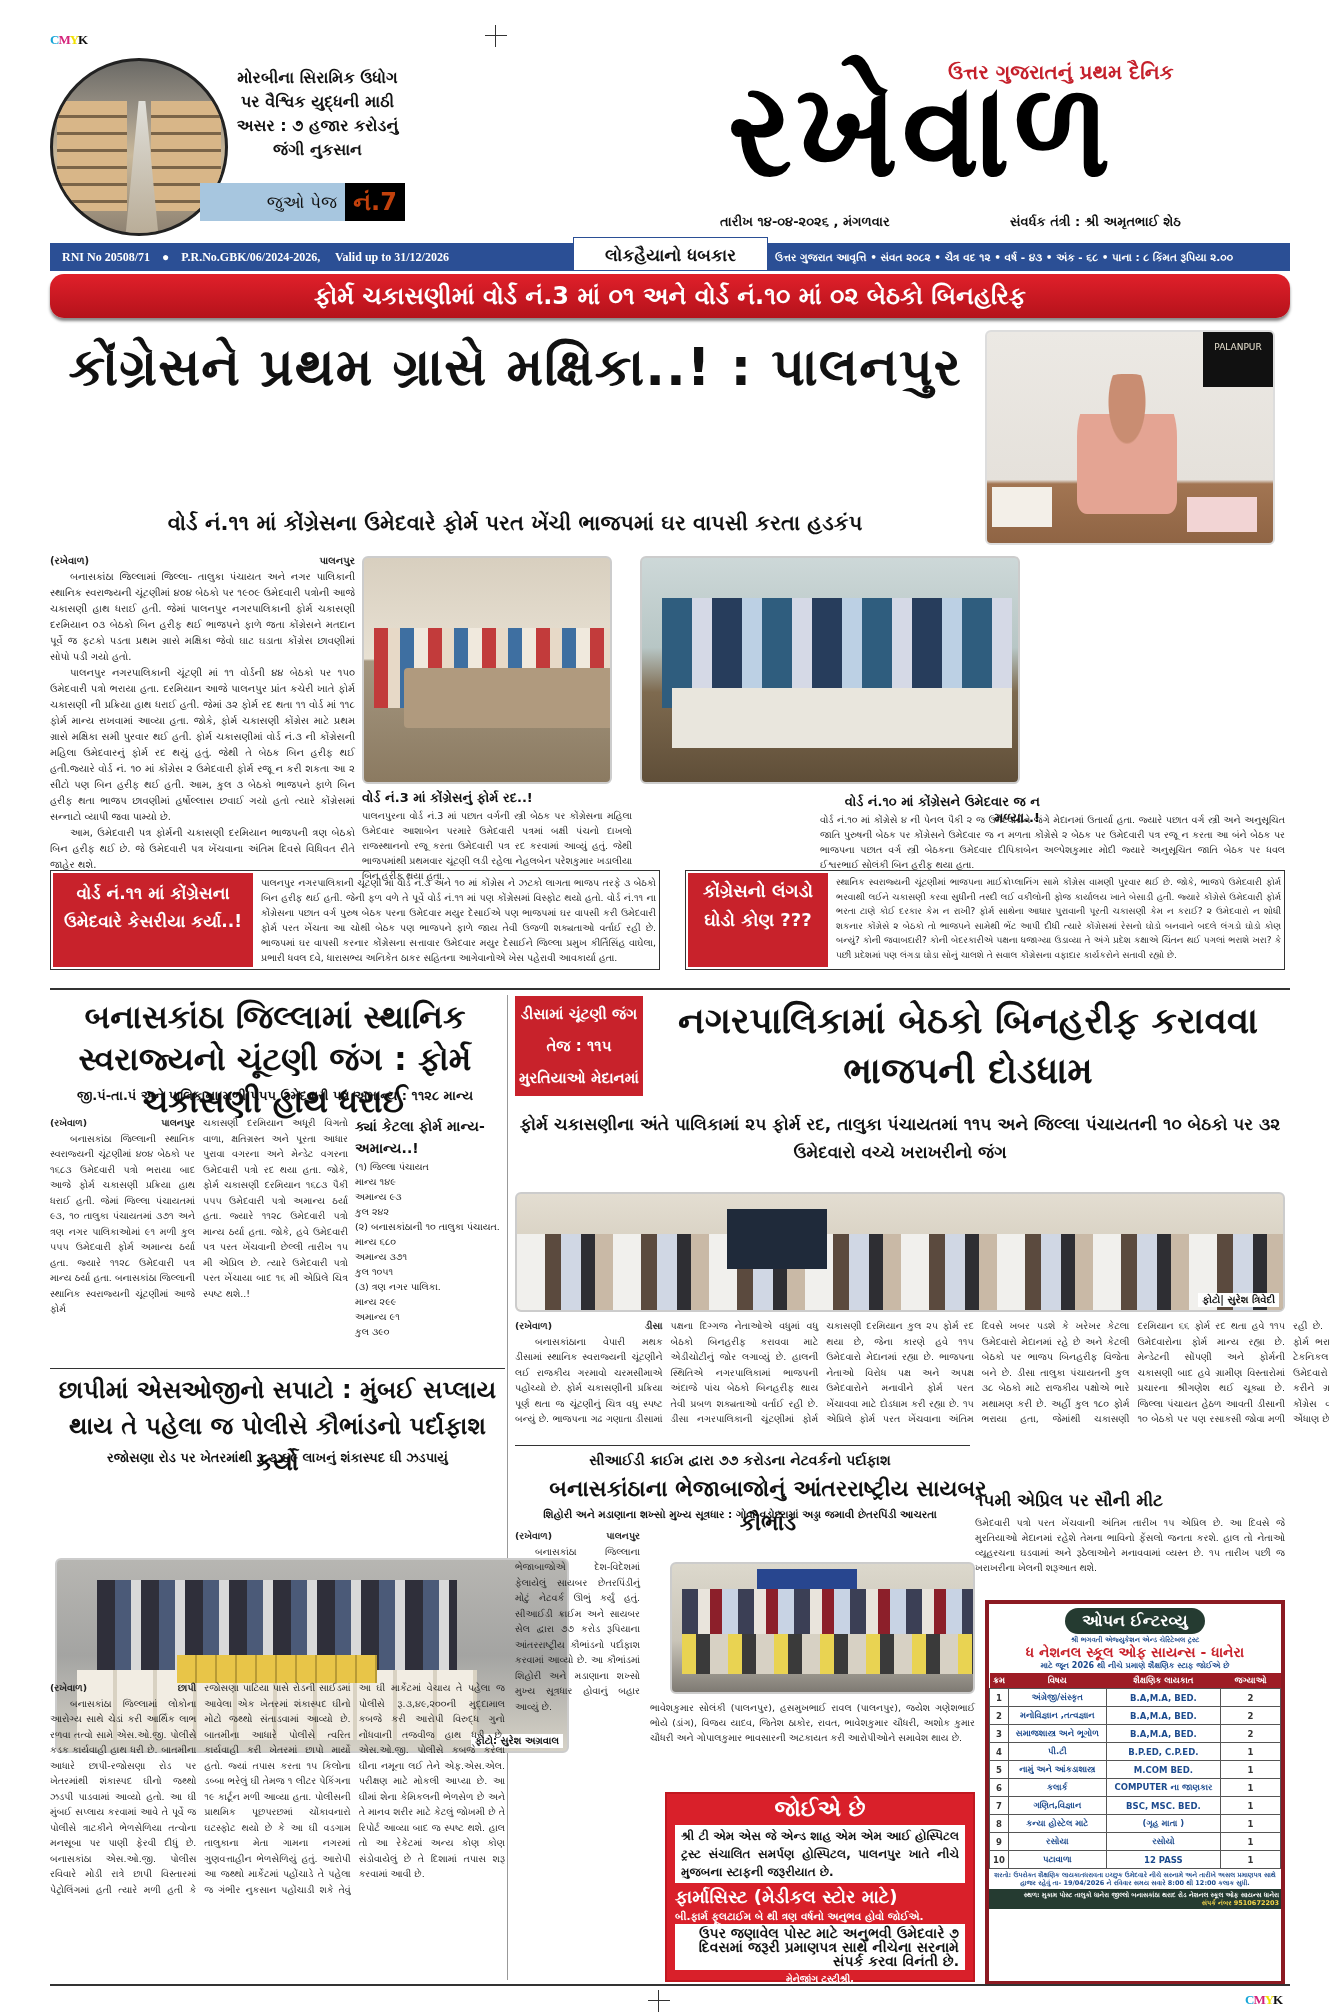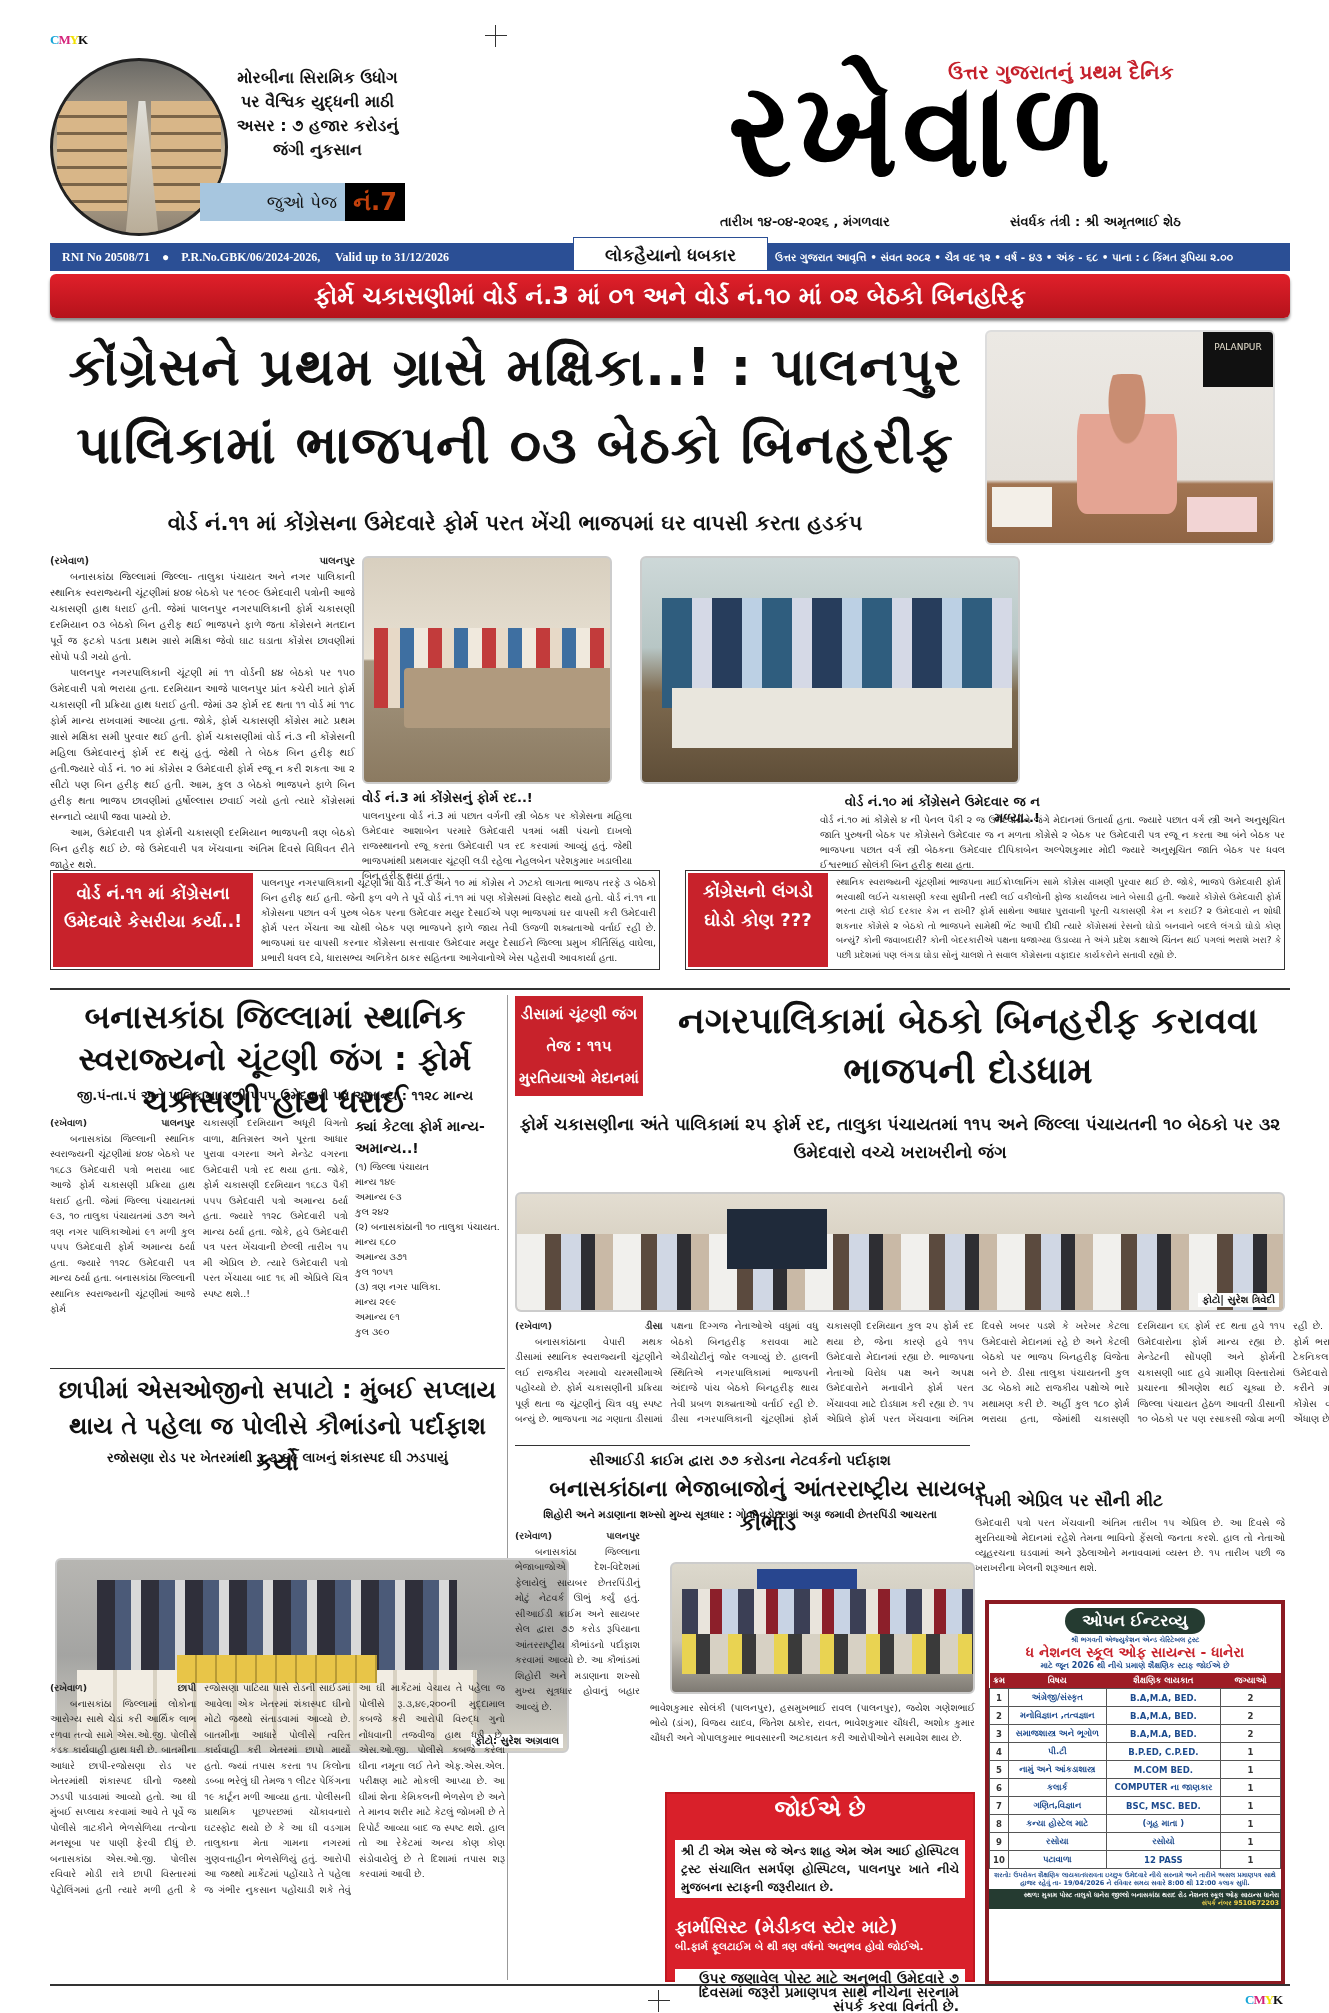--- a/index.html
+++ b/index.html
@@ -19,21 +19,21 @@
 .teaser-see{left:200px;top:183px;width:145px;height:38px;background:#a7c6df;text-align:right;padding-right:8px;font-size:17px;line-height:38px}
 .teaser-page{left:345px;top:183px;width:60px;height:38px;background:#000;color:#c2410c;font-size:24px;font-weight:bold;text-align:center;line-height:38px}
 .masthead{left:728px;top:58px;width:570px;height:145px;font-family:"DejaVu Sans",sans-serif;font-weight:900;font-size:124px;letter-spacing:4px;line-height:145px;color:#000;transform:scaleY(1.05)}
 .tagline{left:948px;top:60px;font-size:20px;font-weight:bold;color:#c5202b}
 .dateline{left:720px;top:214px;font-size:13px;font-weight:bold}
 .editor{left:1010px;top:214px;font-size:13px;font-weight:bold}
 .bluebar{left:50px;top:243px;width:1240px;height:28px;background:#2b4f95;color:#fff}
 .bluebar .left{position:absolute;left:12px;top:0;line-height:28px;font-family:"Liberation Serif",serif;font-size:12px;font-weight:bold}
 .bluebar .mid{position:absolute;left:523px;top:-6px;width:195px;height:34px;background:#fff;color:#111;font-size:17px;font-weight:bold;text-align:center;line-height:34px;border:1px solid #2b4f95}
 .bluebar .right{position:absolute;left:725px;top:0;line-height:28px;font-size:10.5px;font-weight:bold;white-space:nowrap}
-.redbanner{left:50px;top:274px;width:1240px;height:44px;background:linear-gradient(180deg,#e0202a,#b5121b);border-radius:6px;color:#fff;font-size:24px;font-weight:bold;text-align:center;line-height:44px;box-shadow:0 3px 3px #888}
+.redbanner{left:50px;top:274px;width:1240px;height:44px;background:linear-gradient(180deg,#e0202a,#b5121b);border-radius:14px;color:#fff;font-size:24px;font-weight:bold;text-align:center;line-height:44px;box-shadow:0 3px 3px #888}
 .mainhead{left:50px;top:328px;width:930px;font-size:52px;font-weight:bold;line-height:78px;text-align:center;letter-spacing:1px}
 .mainsub{left:50px;top:508px;width:930px;font-size:21px;font-weight:bold;text-align:center;line-height:30px}
 .officer{left:985px;top:330px;width:290px;height:215px;border-radius:6px;border:2px solid #ddd;background:linear-gradient(180deg,#ece9e4 0%,#e5e1db 70%,#a27552 72%,#8f6444 100%);overflow:hidden}
 .officer .sign{position:absolute;right:0;top:0;width:70px;height:55px;background:#111;color:#e8e2cf;font-size:9px;text-align:center;line-height:30px}
 .officer .person{position:absolute;left:90px;top:42px;width:100px;height:140px;background:radial-gradient(ellipse at 50% 20%,#c98d72 0 18px,transparent 19px),linear-gradient(180deg,transparent 0 40px,#e4a493 40px);border-radius:45% 45% 10% 10%}
 .officer .papers{position:absolute;left:5px;top:155px;width:60px;height:40px;background:#f3efe8}
 .officer .papers2{position:absolute;left:200px;top:165px;width:70px;height:35px;background:#f2d4d4}
 .col-text{font-size:10px;line-height:16px;text-align:justify;color:#222}
 .col-text .dateline-line{display:flex;justify-content:space-between;font-weight:bold}
 .col-text p{text-indent:20px}
@@ -55,21 +55,21 @@
 .photo-credit{position:absolute;right:4px;bottom:3px;background:#fff;font-size:10px;font-weight:bold;padding:1px 4px}
 .ph-seized{background:linear-gradient(180deg,#b7b6b2 0%,#a4a4a2 50%,#d6d2c7 100%)}
 .ph-seized .men{position:absolute;left:40px;top:20px;width:360px;height:90px;background:repeating-linear-gradient(90deg,#2f2f3a 0 18px,#4b5a78 18px 34px,#d9d9d9 34px 44px)}
 .ph-seized .boxes{position:absolute;left:20px;top:110px;width:400px;height:70px;background:repeating-linear-gradient(90deg,#f2ede3 0 36px,#d9d2c2 36px 40px),#e4cc6a}
 .ph-seized .tins{position:absolute;left:120px;top:95px;width:200px;height:28px;background:repeating-linear-gradient(90deg,#e8c548 0 18px,#b89b35 18px 20px)}
 .ph-cyber{background:linear-gradient(180deg,#dcd8cc 0%,#c9c4b8 60%,#7e7a73 100%)}
 .ph-cyber .banner{position:absolute;left:85px;top:5px;width:100px;height:22px;background:#28468f}
 .ph-cyber .row1{position:absolute;left:10px;top:25px;width:300px;height:45px;background:repeating-linear-gradient(90deg,#3b3f55 0 16px,#e9e4dc 16px 28px,#8c1f2a 28px 40px,#c8d3e4 40px 56px)}
 .ph-cyber .row2{position:absolute;left:10px;top:70px;width:300px;height:40px;background:repeating-linear-gradient(90deg,#e9d352 0 14px,#3a3a3a 14px 28px,#d7d1c4 28px 46px)}
 .ad1{background:#d9202a;color:#fff;border:2px solid #c01820}
-.ad1 .white{background:#fff;color:#111;margin:16px 8px;padding:2px 6px;font-size:12px;font-weight:bold;line-height:18px;text-align:justify}
+.ad1 .white{background:#fff;color:#111;margin:1px 8px;padding:2px 6px;font-size:12px;font-weight:bold;line-height:18px;text-align:justify}
 .ad2{border:4px solid #8c1a22;background:#fff}
 .ad2 table{border-collapse:collapse;width:100%;font-size:8.5px;font-weight:bold}
 .ad2 th{background:#9e1c25;color:#fff;padding:2px}
 .ad2 td{border:1px solid #555;padding:3px;text-align:center;color:#1d4b8e}
 .ad2 td.c1{color:#333;width:18px}
 .ad2 td.c4{color:#333;width:60px}
 </style>
 </head>
 <body>
 
@@ -101,21 +101,20 @@
     <span>Valid up to 31/12/2026</span>
   </div>
   <div class="mid">લોકહૈયાનો ધબકાર</div>
   <div class="right">ઉત્તર ગુજરાત આવૃત્તિ • સંવત ૨૦૮૨ • ચૈત્ર વદ ૧૨ • વર્ષ - ૪૩ • અંક - ૬૮ • પાના : ૮ કિંમત રૂપિયા ૨.૦૦</div>
 </div>
 
 <div class="abs redbanner">ફોર્મ ચકાસણીમાં વોર્ડ નં.3 માં ૦૧ અને વોર્ડ નં.૧૦ માં ૦૨ બેઠકો બિનહરિફ</div>
 
 <div class="abs mainhead">
   <div>કોંગ્રેસને પ્રથમ ગ્રાસે મક્ષિકા..! : પાલનપુર</div>
-  <div>પાલિકામાં ભાજપની ૦૩ બેઠકો બિનહરીફ</div>
 </div>
 <div class="abs mainsub">વોર્ડ નં.૧૧ માં કોંગ્રેસના ઉમેદવારે ફોર્મ પરત ખેંચી ભાજપમાં ઘર વાપસી કરતા હડકંપ</div>
 <div class="abs officer">
   <div class="sign">PALANPUR</div>
   <div class="person"></div>
     <div class="papers"></div>
     <div class="papers2"></div>
 </div>
 
 <div class="abs col-text" style="left:50px;top:553px;width:305px">

